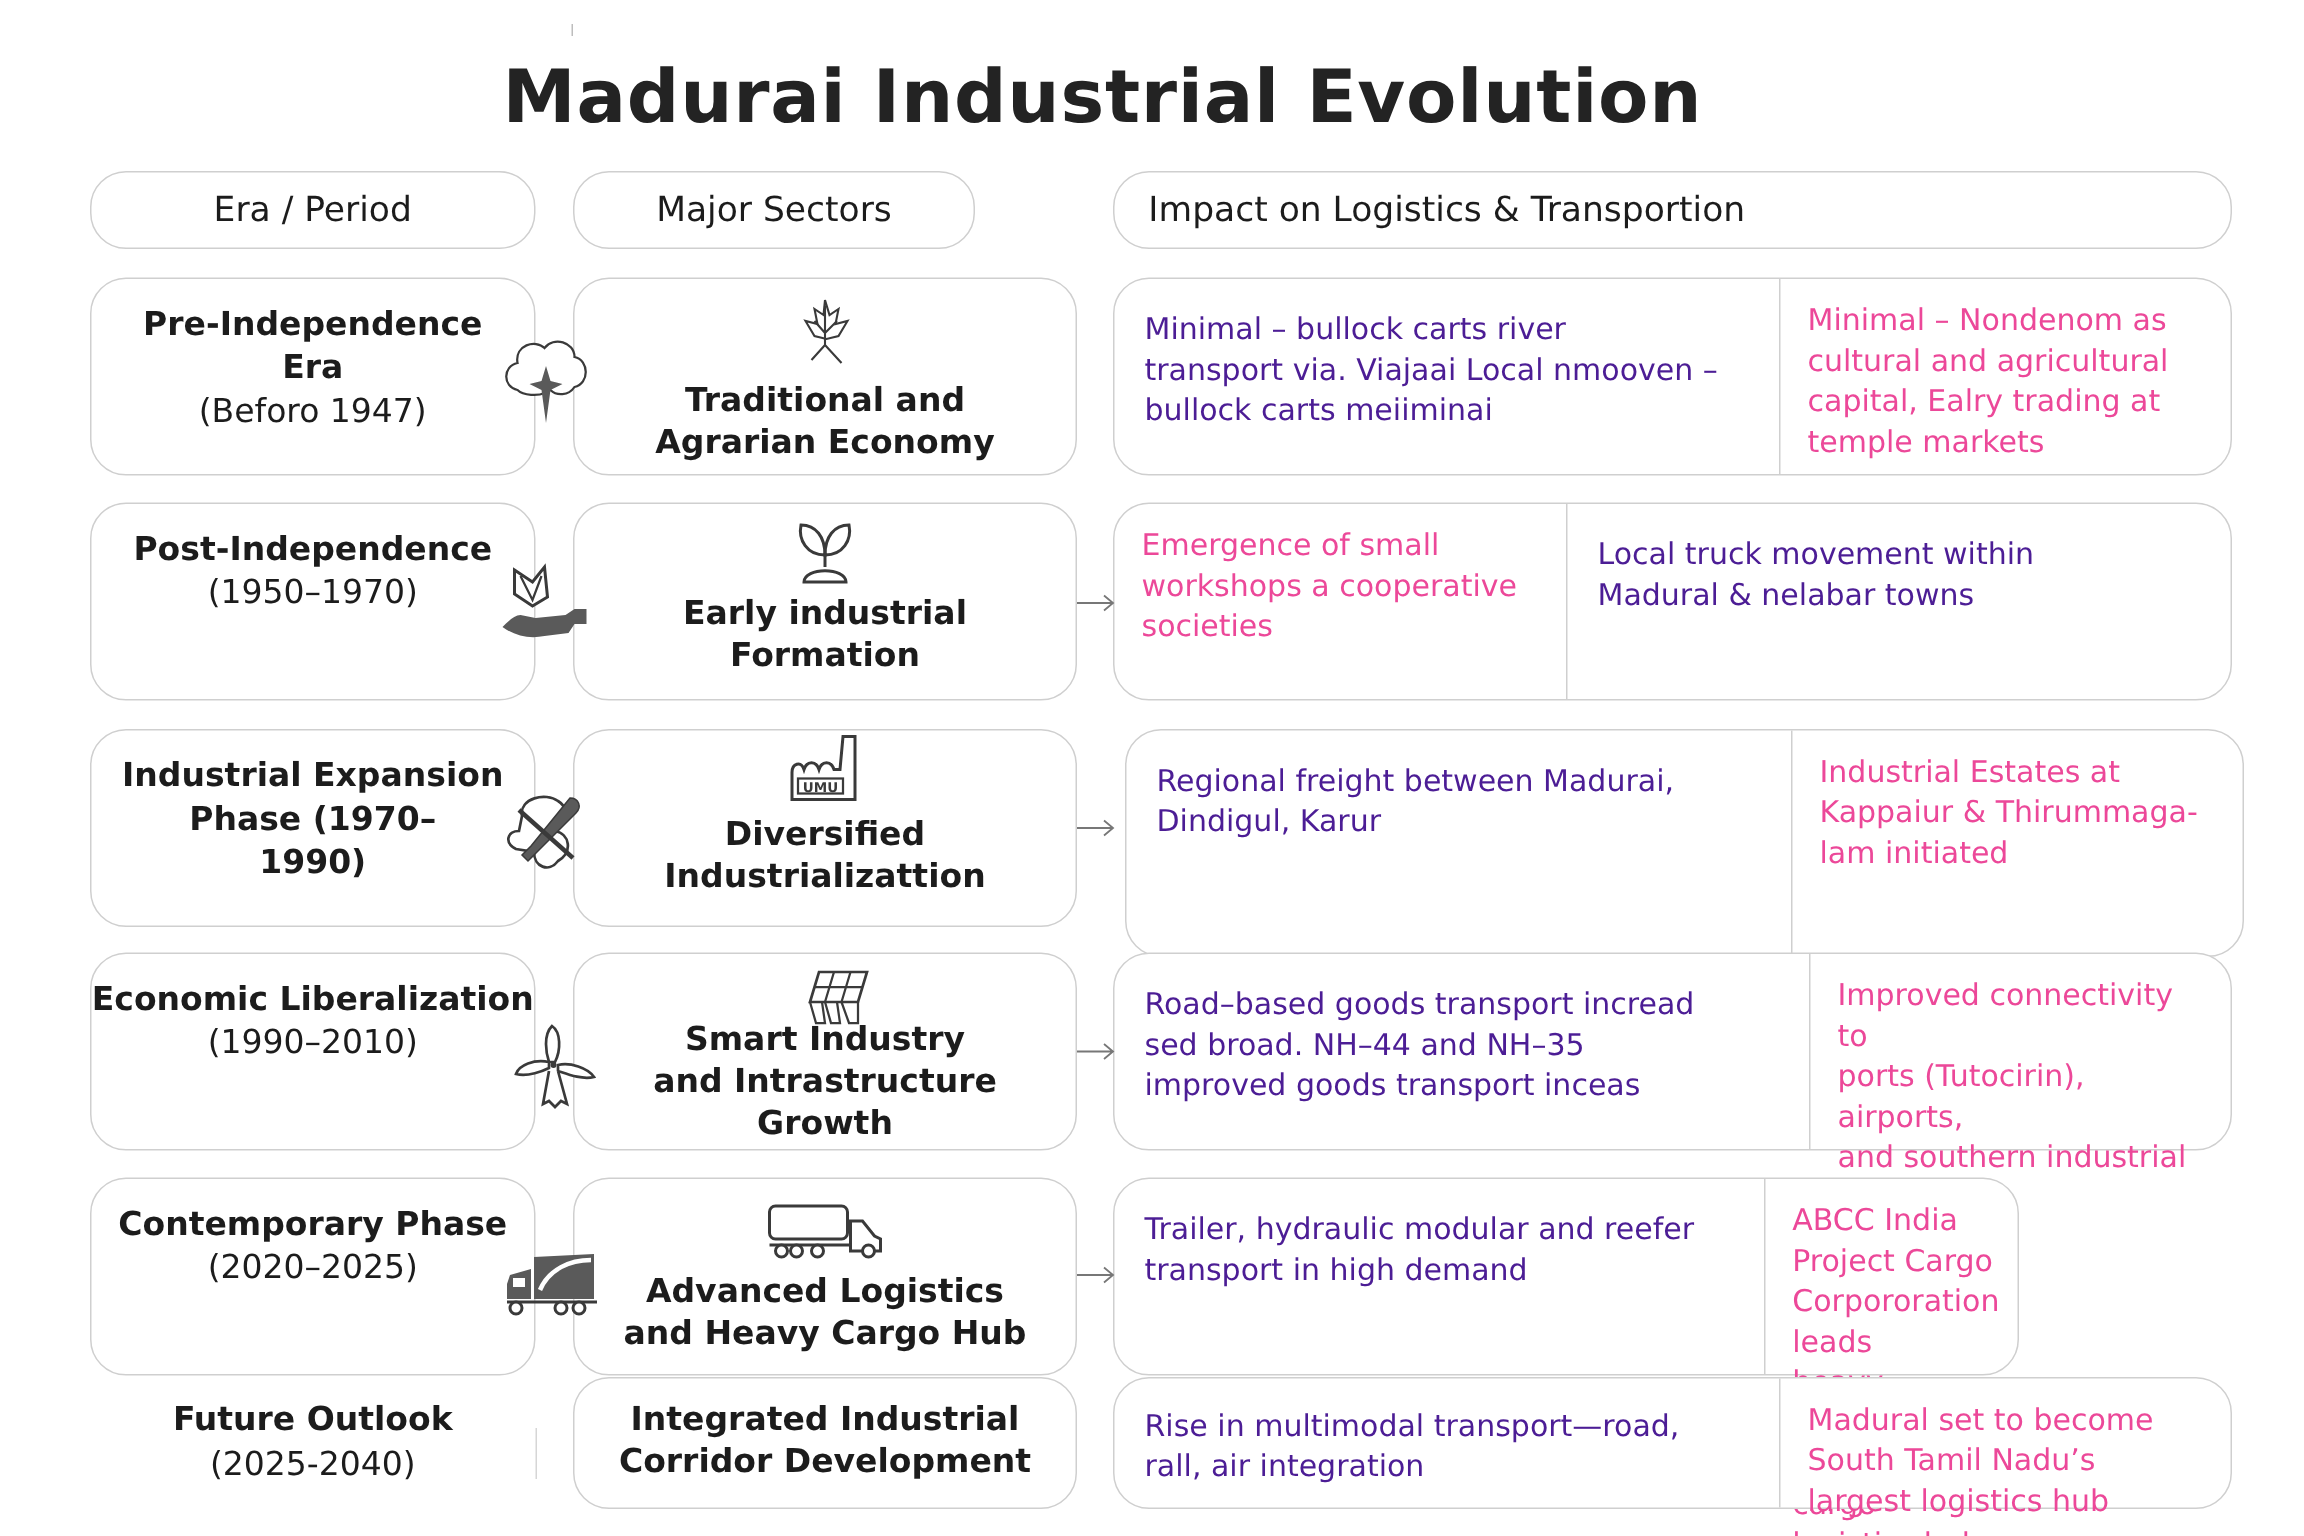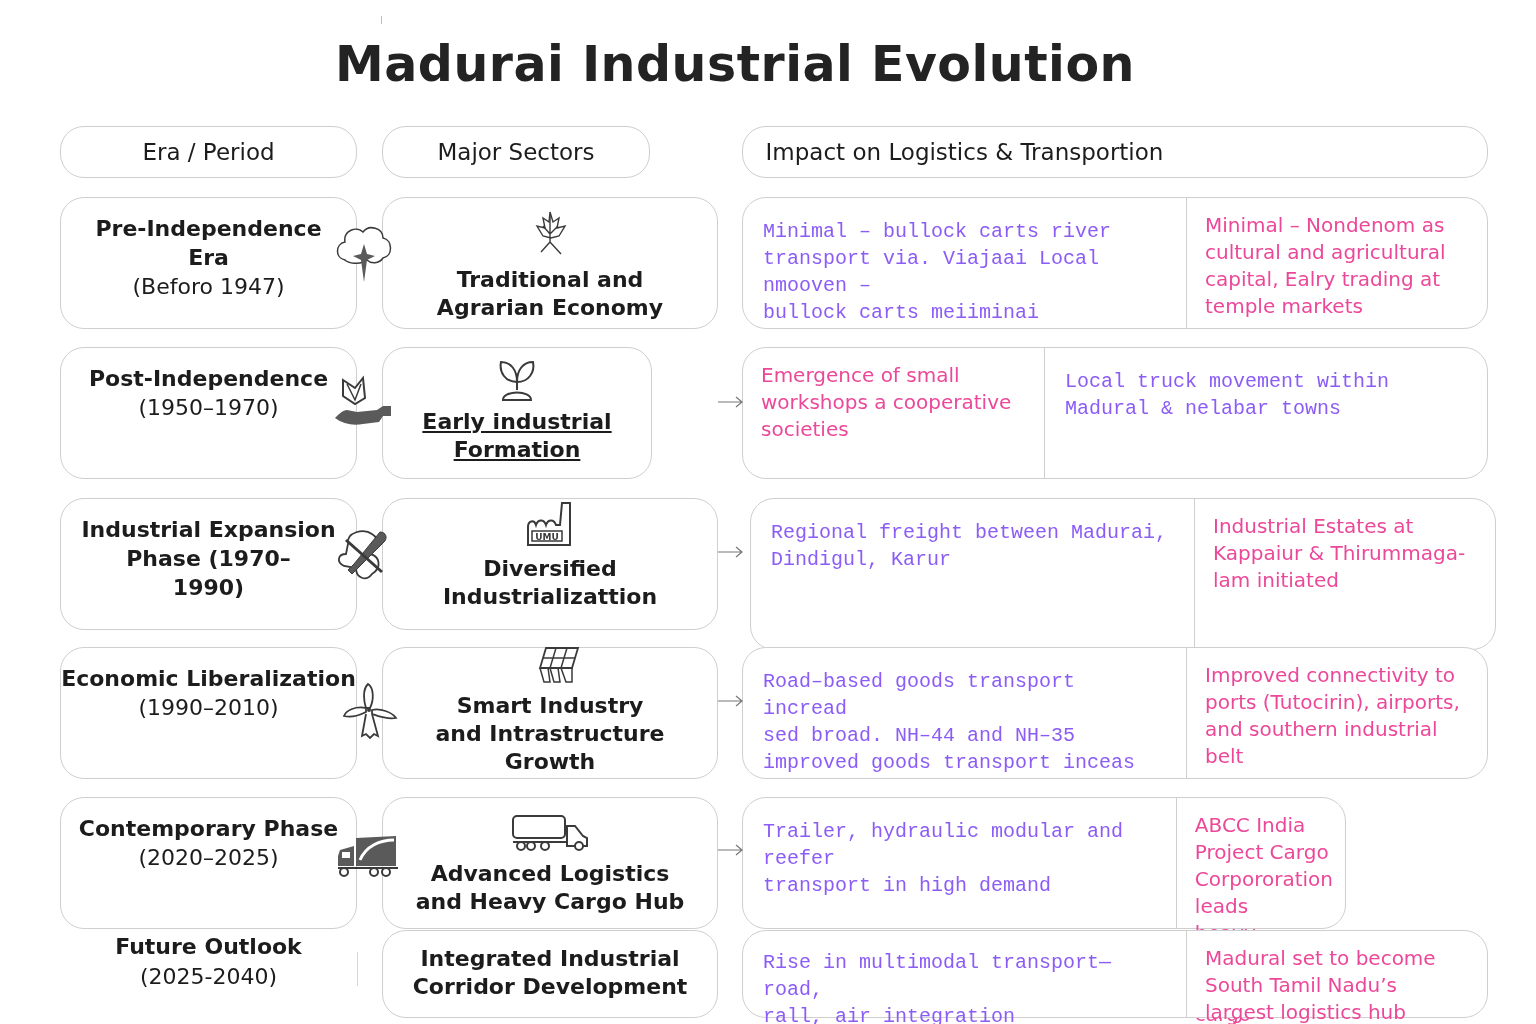--- a/index.html
+++ b/index.html
@@ -7,21 +7,21 @@
   body { position: relative; font-family: "DejaVu Sans", "Liberation Sans", sans-serif; color: #1c1c1c; }
 
   .tick { position: absolute; left: 381px; top: 16px; width: 1px; height: 8px; background: #bdbdbd; }
 
   .title {
     position: absolute; left: 0; top: 36px; width: 1470px; text-align: center;
     font-size: 49px; font-weight: bold; letter-spacing: 0.5px; color: #232323;
   }
 
   .box {
-    position: absolute; border: 1.5px solid #cfcfcf; border-radius: 24px; background: #fff; margin-top: 12px;
+    position: absolute; border: 1.5px solid #cfcfcf; border-radius: 24px; background: #fff;
   }
   .hdr { display: flex; align-items: center; justify-content: center; font-size: 23px; color: #1c1c1c; }
 
   .split { display: flex; }
   .split .half { height: 100%; }
   .split .half + .half { border-left: 1.5px solid #cfcfcf; }
 
   .era {
     display: flex; flex-direction: column; align-items: center; padding-top: 16px;
     font-size: 22px; line-height: 29px; text-align: center;
@@ -30,21 +30,21 @@
   .era .years { font-weight: normal; white-space: pre-line; }
   .era .combo { font-weight: bold; white-space: pre-line; }
 
   .sector {
     display: flex; flex-direction: column; align-items: center; justify-content: flex-end;
     padding-bottom: 6px; text-align: center; font-size: 22px; line-height: 28px; font-weight: bold;
   }
   .sector .lbl { white-space: pre-line; }
   .sector svg { margin-bottom: 6px; }
 
-  .impact { padding: 20px 18px 0 20px; font-size: 20px; line-height: 27px; white-space: pre-line; color: #8b5cf6; font-family: Liberation Mono, monospace; }
+  .impact { padding: 20px 18px 0 20px; font-size: 20px; line-height: 27px; white-space: pre-line; color: #4c1d95; }
   .highlight { padding: 14px 12px 0 18px; font-size: 20px; line-height: 27px; white-space: pre-line; color: #ec4899; }
 
   .connector-icon { position: absolute; }
   .arrow { position: absolute; width: 26px; height: 12px; }
 
   .plain { position: absolute; text-align: center; font-size: 22px; line-height: 30px; }
 </style>
 </head>
 <body>
 
@@ -87,21 +87,21 @@
 </div>
 <svg class="connector-icon" style="left:333px;top:220px;" width="62" height="66" viewBox="0 0 62 66">
   <path d="M12 40 C2 38 2 24 12 22 C10 10 24 6 30 12 C36 4 50 8 50 18 C60 20 60 36 50 38 C46 44 38 44 34 40 L30 42 C26 44 16 44 12 40 Z" fill="#fff" stroke="#3a3a3a" stroke-width="1.5"></path>
   <path d="M20 36 L28 34 L31 24 L34 34 L42 36 L34 40 L31 62 L28 40 Z" fill="#5a5a5a"></path>
 </svg>
 
 <div class="box era" style="left:60px;top:335px;width:297px;height:132px;">
   <div class="name">Post-Independence</div>
   <div class="years">(1950–1970)</div>
 </div>
-<div class="box sector" style="left:382px;top:335px;width:270px;height:132px;text-decoration:underline;">
+<div class="box sector" style="left:382px;top:335px;width:336px;height:132px;">
   <svg width="44" height="44" viewBox="0 0 44 44">
     <path d="M22 24 C10 24 4 14 6 4 C16 4 22 12 22 24 Z" fill="none" stroke="#3a3a3a" stroke-width="2"></path>
     <path d="M22 24 C34 24 40 14 38 4 C28 4 22 12 22 24 Z" fill="none" stroke="#3a3a3a" stroke-width="2"></path>
     <path d="M22 24 L22 32" stroke="#3a3a3a" stroke-width="2"></path>
     <path d="M8 42 C8 32 36 32 36 42 Z" fill="none" stroke="#3a3a3a" stroke-width="2"></path>
   </svg>
   <div class="lbl" style="margin-bottom:8px;">Early industrial
 Formation</div>
 </div>
 <div class="box split" style="left:742px;top:335px;width:746px;height:132px;">
@@ -157,21 +157,21 @@
 <div class="box sector" style="left:382px;top:635px;width:336px;height:132px;">
   <div class="lbl" style="margin-bottom:-4px;">Smart Industry
 and Intrastructure
 Growth</div>
 </div>
 <svg class="connector-icon" style="left:532px;top:644px;" width="52" height="42" viewBox="0 0 52 42">
   <path d="M14 4 L46 4 L40 24 L8 24 Z" fill="none" stroke="#3a3a3a" stroke-width="1.8"></path>
   <path d="M24 4 L18 24 M35 4 L29 24 M11 14 L43 14" stroke="#3a3a3a" stroke-width="1.5"></path>
   <path d="M8 24 L12 38 L18 38 L16 24 M18 24 L22 38 L28 38 L26 24 M29 24 L34 38 L40 38 L40 24" fill="none" stroke="#3a3a3a" stroke-width="1.5"></path>
 </svg>
-<div class="box split" style="left:742px;top:635px;width:746px;height:132px;">
+<div class="box split" style="left:742px;top:635px;width:746px;height:132px;gap:20px;">
   <div class="half impact" style="width:443px;">Road–based goods transport incread
 sed broad. NH–44 and NH–35
 improved goods transport inceas</div>
   <div class="half highlight" style="flex:1;">Improved connectivity to
 ports (Tutocirin), airports,
 and southern industrial
 belt</div>
 </div>
 <svg class="connector-icon" style="left:342px;top:680px;" width="56" height="62" viewBox="0 0 56 62">
   <path d="M26 4 C20 10 22 22 24 28 L28 28 C32 20 32 8 26 4 Z" fill="#fff" stroke="#3a3a3a" stroke-width="1.8"></path>

